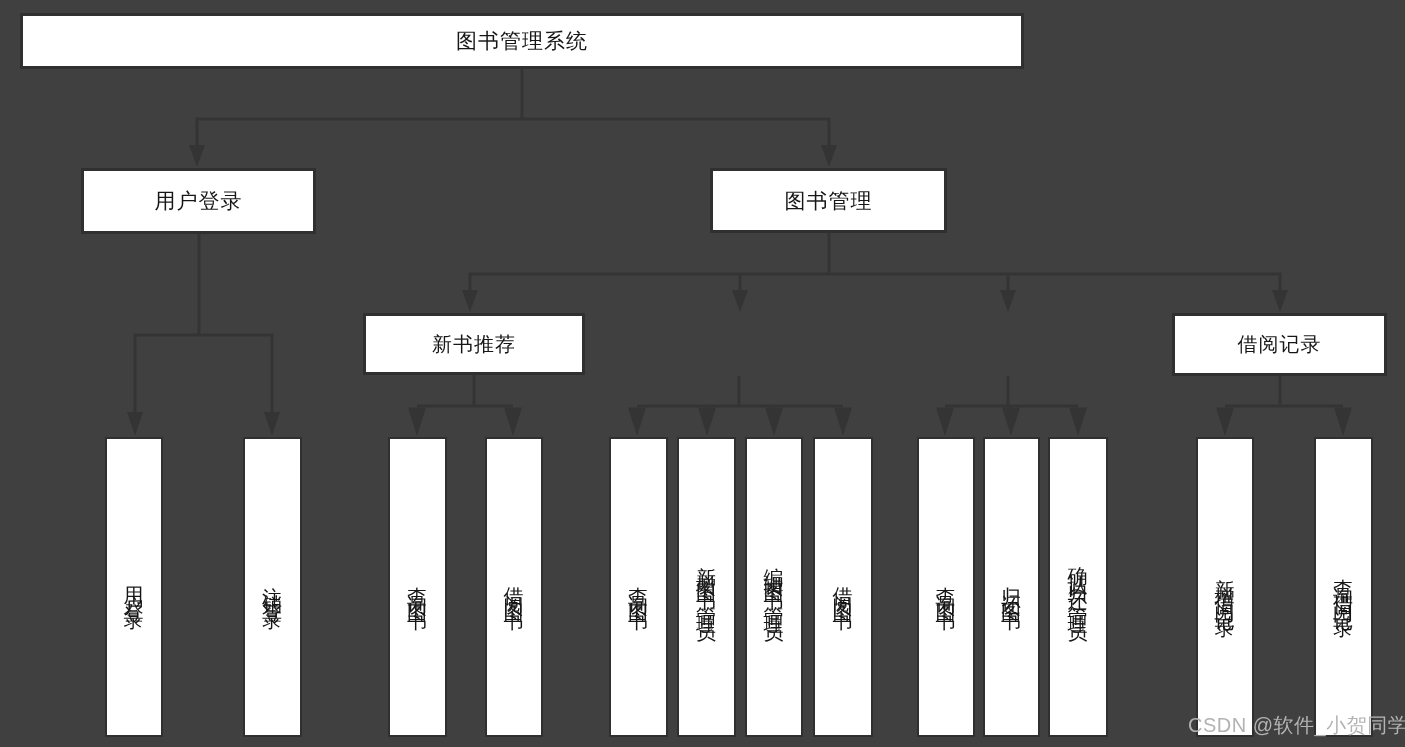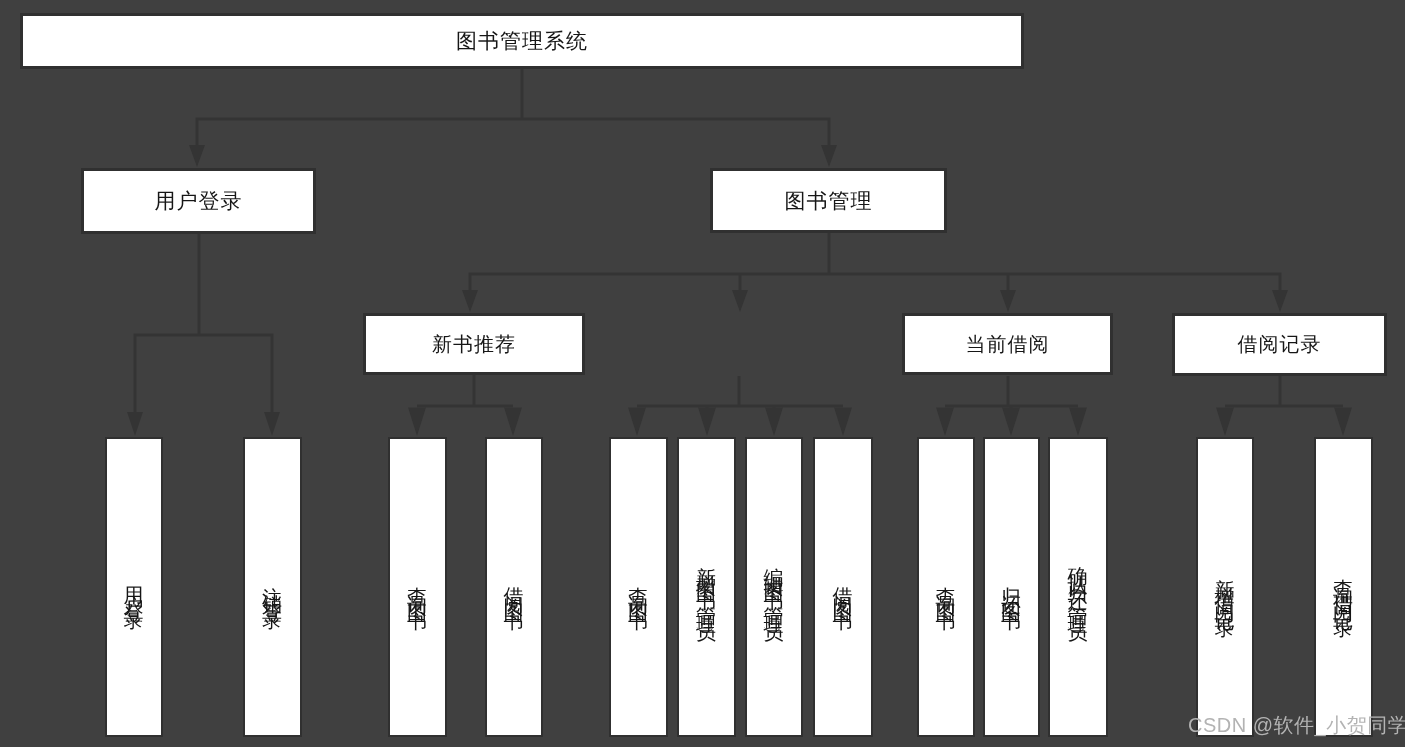--- a/index.html
+++ b/index.html
@@ -87,21 +87,20 @@
       <polygon points="1334,407.5 1352,407.5 1343,436"></polygon>
     </g>
   </svg>
 
   <div class="node h-lg" style="left:20px; top:13px; width:1004px; height:56px;">图书管理系统</div>
 
   <div class="node h-lg" style="left:81px; top:168px; width:235px; height:66px;">用户登录</div>
   <div class="node h-lg" style="left:710px; top:168px; width:237px; height:65px;">图书管理</div>
 
   <div class="node h-md" style="left:363px; top:313px; width:222px; height:62px;">新书推荐</div>
-  <div class="node h-md" style="left:902px; top:313px; width:211px; height:62px;">当前借阅</div>
   <div class="node h-md" style="left:1172px; top:313px; width:215px; height:63px;">借阅记录</div>
 
   <div class="node v" style="left:105px; top:437px; width:58px; height:300px;">用户登录</div>
   <div class="node v" style="left:243px; top:437px; width:59px; height:300px;">注销登录</div>
 
   <div class="node v" style="left:388px; top:437px; width:59px; height:300px;">查询图书</div>
   <div class="node v" style="left:485px; top:437px; width:58px; height:300px;">借阅图书</div>
 
   <div class="node v" style="left:609px; top:437px; width:59px; height:300px;">查询图书</div>
   <div class="node v" style="left:677px; top:437px; width:59px; height:300px;">新增图书（管理员）</div>

